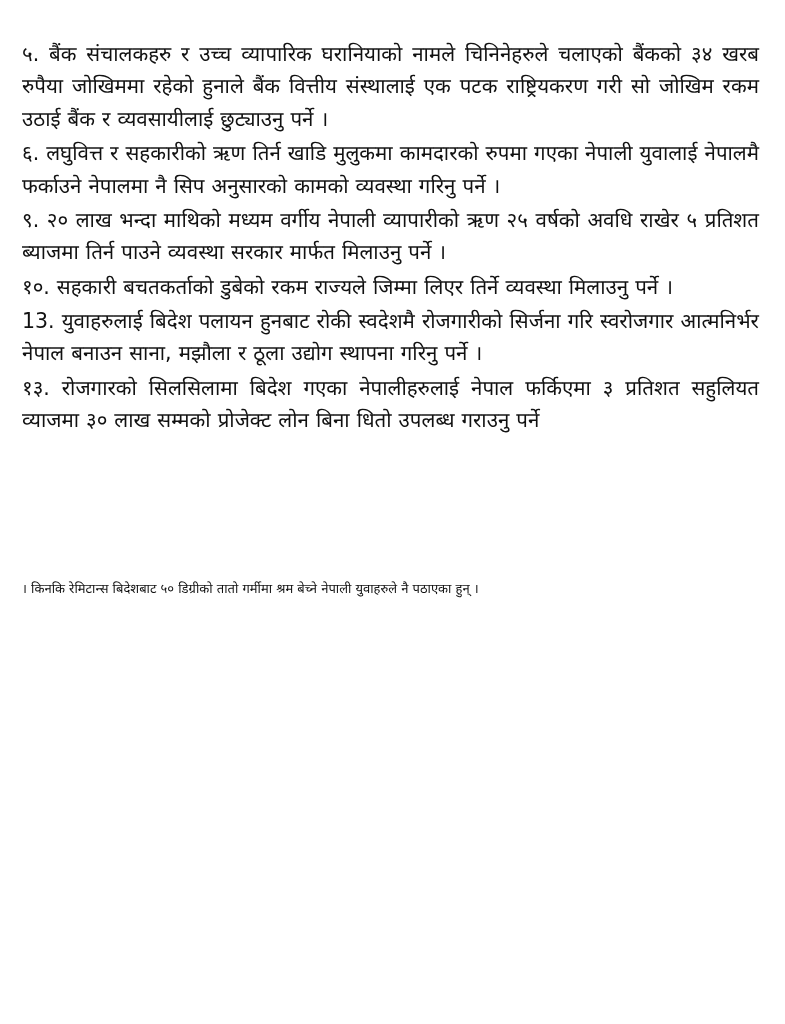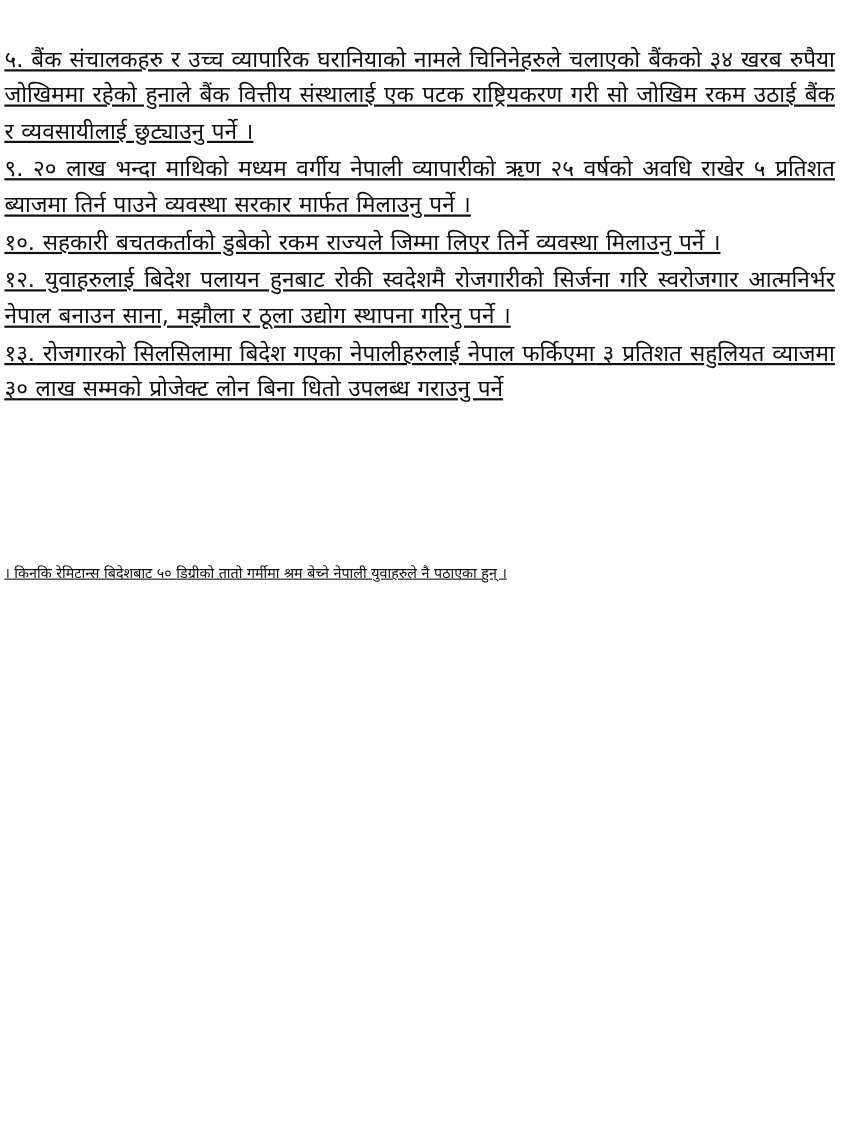--- a/index.html
+++ b/index.html
@@ -12,22 +12,21 @@
     height: 1024px;
     font-family: "DejaVu Sans", sans-serif;
     color: #111111;
     overflow: hidden;
   }
   #page {
     position: relative;
     width: 785px;
     height: 1024px;
     box-sizing: border-box;
-    padding: 38px 26px 10px 4px;
-    text-decoration: underline;
+    padding: 38px 26px 10px 22px;
   }
   .doc-body {
     display: block;
   }
   .para {
     font-size: 20.5px;
     line-height: 1.58;
     text-align: justify;
     text-justify: inter-word;
     margin: 0 0 2px 0;
@@ -45,20 +44,21 @@
     text-align: justify;
     margin: 0;
   }
 </style>
 </head>
 <body>
 
 <div id="page">
   <div class="doc-body">
     <p class="para">५. बैंक संचालकहरु र उच्च व्यापारिक घरानियाको नामले चिनिनेहरुले चलाएको बैंकको ३४ खरब रुपैया जोखिममा रहेको हुनाले बैंक वित्तीय संस्थालाई एक पटक राष्ट्रियकरण गरी सो जोखिम रकम उठाई बैंक र व्यवसायीलाई छुट्याउनु पर्ने ।</p>
+    <p class="para">६. लघुवित्त र सहकारीको ऋण तिर्न खाडि मुलुकमा कामदारको रुपमा गएका नेपाली युवालाई नेपालमै फर्काउने नेपालमा नै सिप अनुसारको कामको व्यवस्था गरिनु पर्ने ।</p>
     <p class="para">९. २० लाख भन्दा माथिको मध्यम वर्गीय नेपाली व्यापारीको ऋण २५ वर्षको अवधि राखेर ५ प्रतिशत ब्याजमा तिर्न पाउने व्यवस्था  सरकार मार्फत मिलाउनु पर्ने ।</p>
     <p class="para">१०. सहकारी बचतकर्ताको डुबेको रकम राज्यले जिम्मा लिएर तिर्ने व्यवस्था मिलाउनु पर्ने ।</p>
-    <p class="para">१२. युवाहरुलाई बिदेश पलायन हुनबाट रोकी स्वदेशमै रोजगारीको सिर्जना गरि स्वरोजगार आत्मनिर्भर नेपाल बनाउन साना, मझौला र ठूला उद्योग स्थापना गरिनु पर्ने ।</p>
+    <p class="para">13. युवाहरुलाई बिदेश पलायन हुनबाट रोकी स्वदेशमै रोजगारीको सिर्जना गरि स्वरोजगार आत्मनिर्भर नेपाल बनाउन साना, मझौला र ठूला उद्योग स्थापना गरिनु पर्ने ।</p>
     <p class="para tight">१३. रोजगारको सिलसिलामा बिदेश गएका नेपालीहरुलाई नेपाल फर्किएमा ३ प्रतिशत सहुलियत व्याजमा ३० लाख सम्मको प्रोजेक्ट लोन बिना धितो उपलब्ध गराउनु पर्ने</p>
     <div class="spacer-block"></div>
     <p class="footer-para">। किनकि रेमिटान्स बिदेशबाट ५० डिग्रीको तातो गर्मीमा श्रम बेच्ने नेपाली युवाहरुले नै पठाएका हुन् ।</p>
   </div>
 </div>
 
 </body></html>

